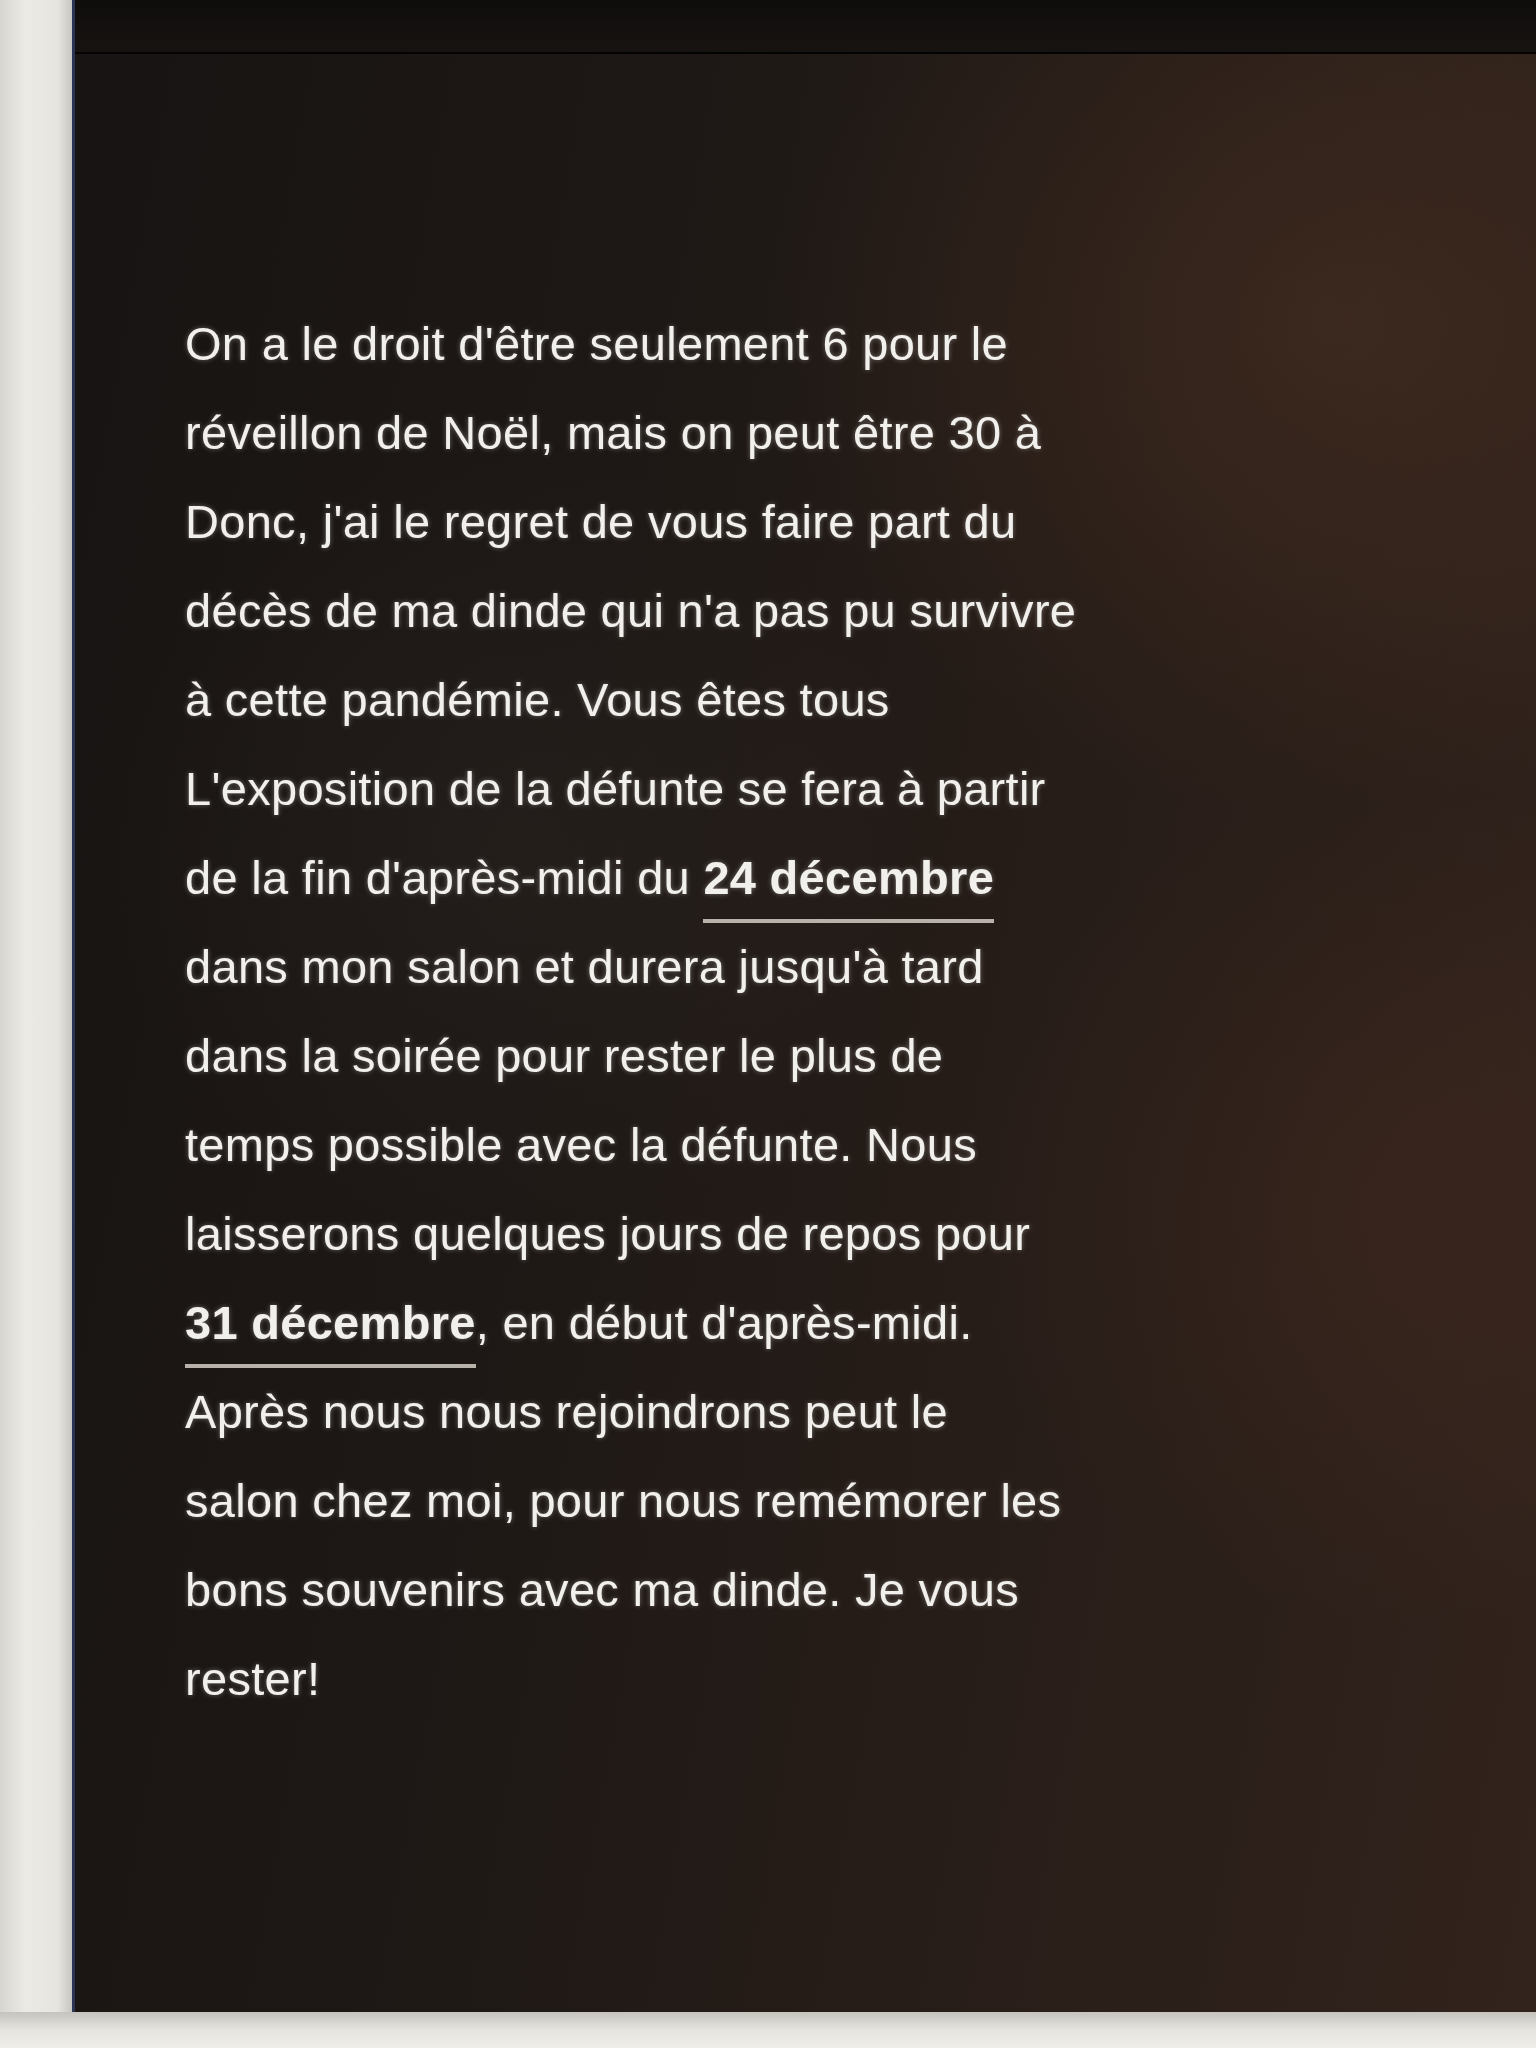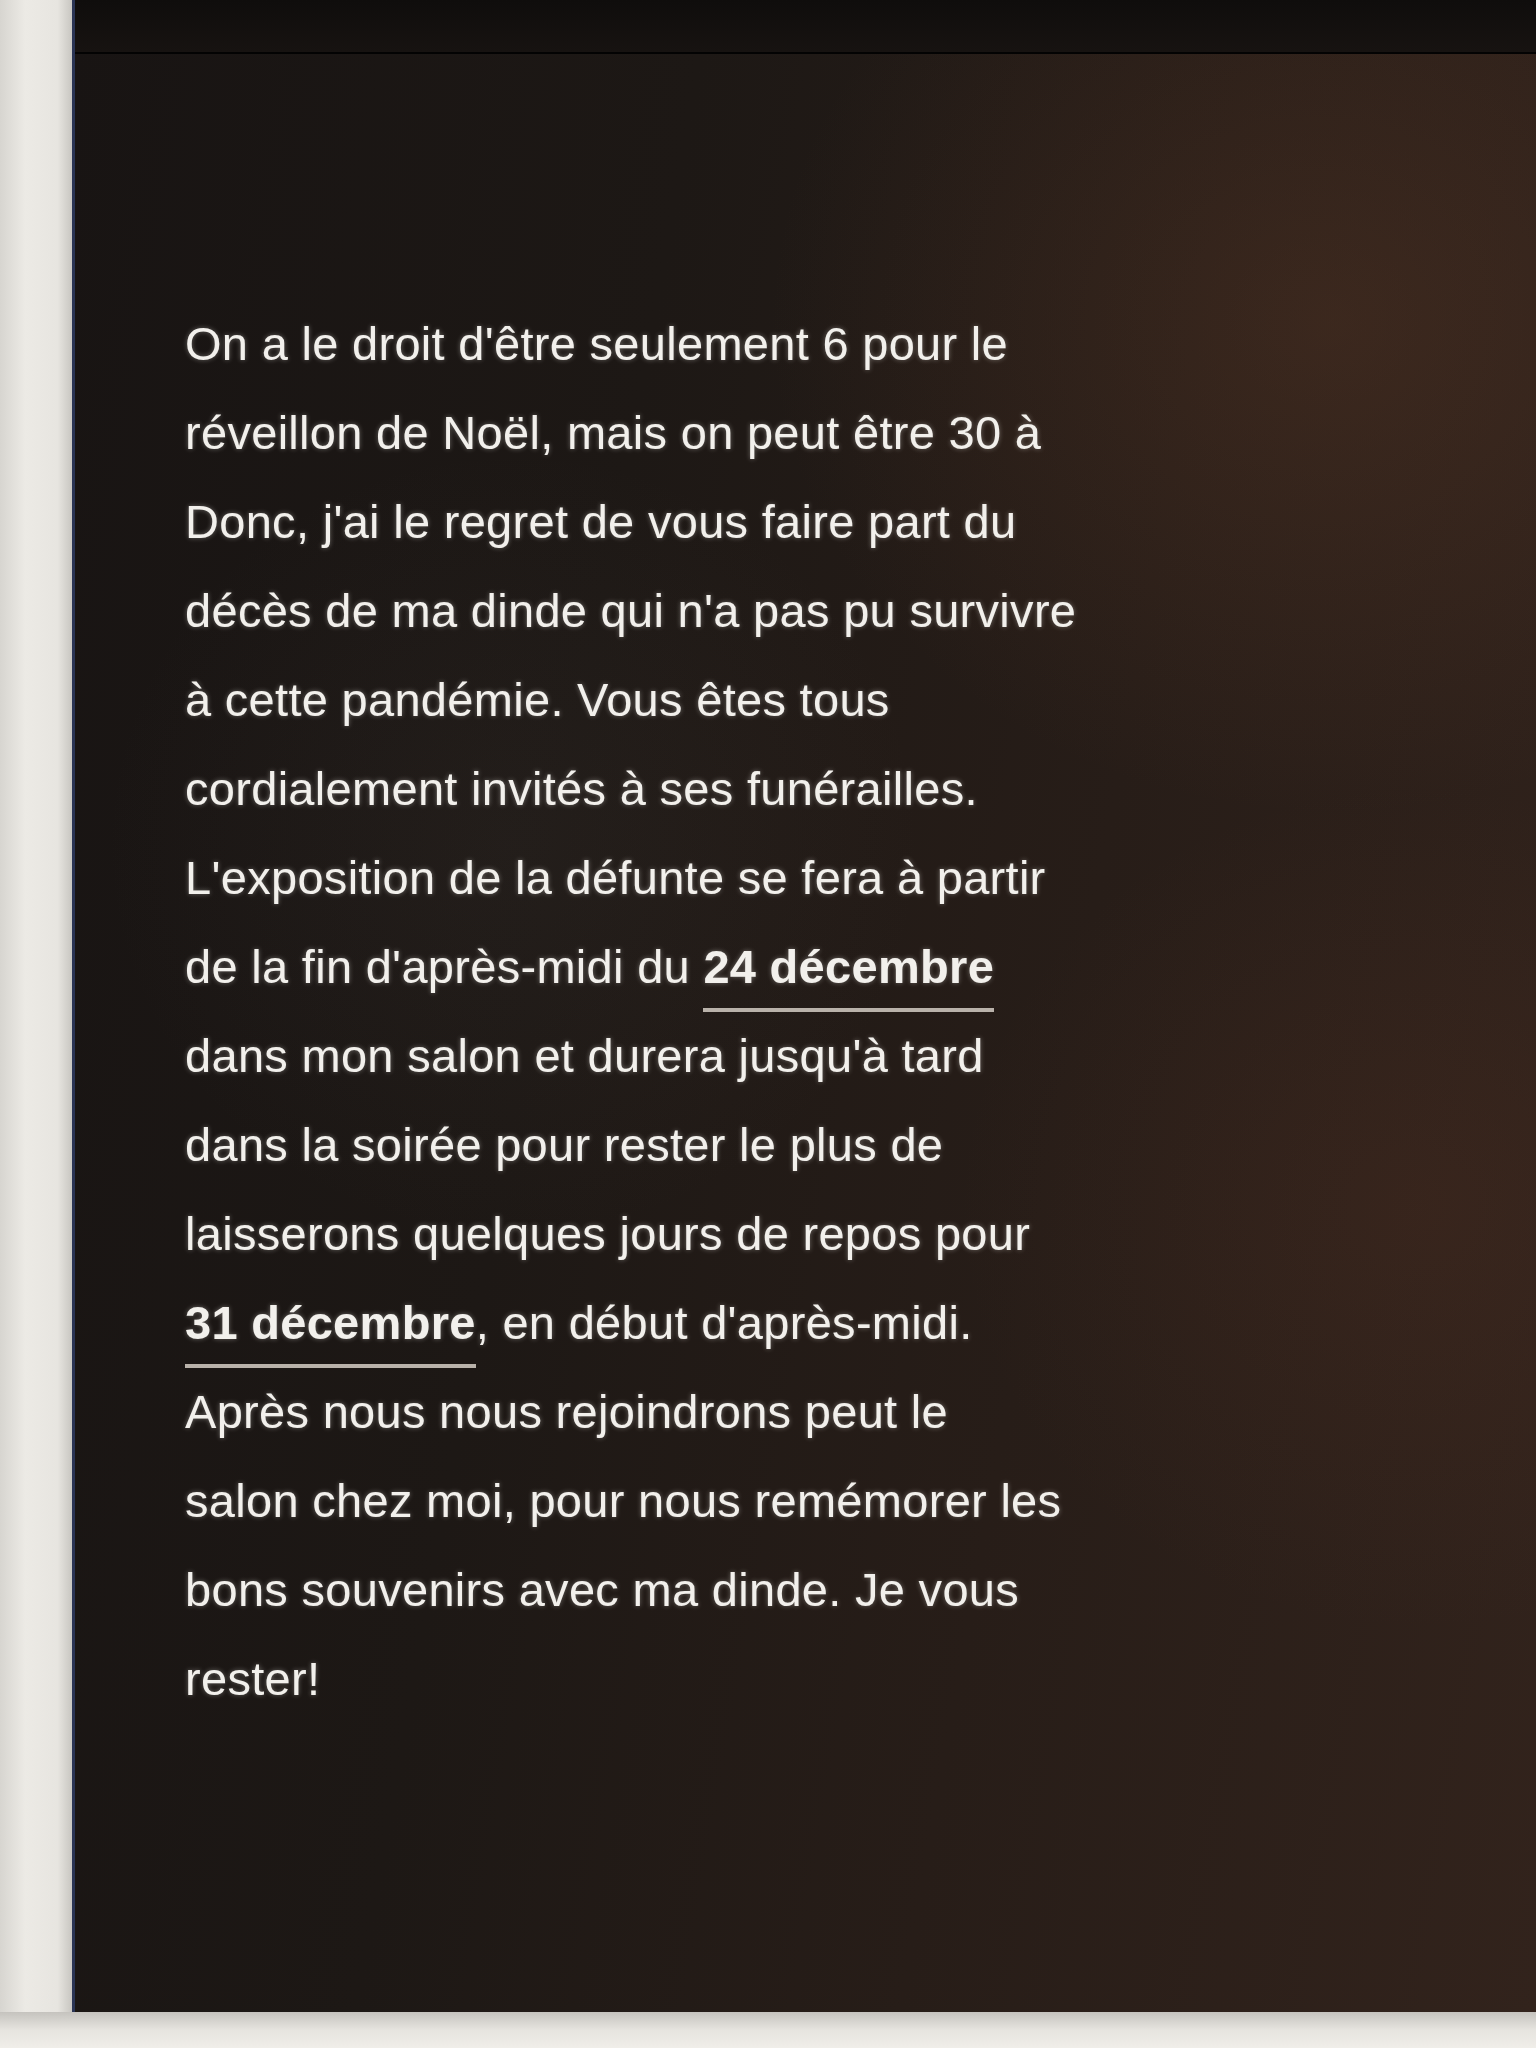--- a/index.html
+++ b/index.html
@@ -81,25 +81,25 @@
 <div id="photo">
   <div class="margin-left"></div>
   <div class="panel">
     <div class="topband"></div>
     <div class="notice-body">
         <div class="line"><span>On a le droit d'être seulement 6 pour le</span></div>
         <div class="line"><span>réveillon de Noël, mais on peut être 30 à</span></div>
         <div class="line"><span>Donc, j'ai le regret de vous faire part du</span></div>
         <div class="line"><span>décès de ma dinde qui n'a pas pu survivre</span></div>
         <div class="line"><span>à cette pandémie. Vous êtes tous</span></div>
-        <div class="line"><span>cordialement invités à ses funérailles.</span></div>
         <div class="line"><span>L'exposition de la défunte se fera à partir</span></div>
         <div class="line"><span>de la fin d'après-midi du </span><span class="underline">24 décembre</span></div>
         <div class="line"><span>dans mon salon et durera jusqu'à tard</span></div>
         <div class="line"><span>dans la soirée pour rester le plus de</span></div>
+        <div class="line"><span>temps possible avec la défunte. Nous</span></div>
         <div class="line"><span>laisserons quelques jours de repos pour</span></div>
         <div class="line"><span class="underline">31 décembre</span><span>, en début d'après-midi.</span></div>
         <div class="line"><span>Après nous nous rejoindrons peut le</span></div>
         <div class="line"><span>salon chez moi, pour nous remémorer les</span></div>
         <div class="line"><span>bons souvenirs avec ma dinde. Je vous</span></div>
         <div class="line"><span>rester!</span></div>
       </div>
   </div>
   <div class="margin-bottom"></div>
 </div>

